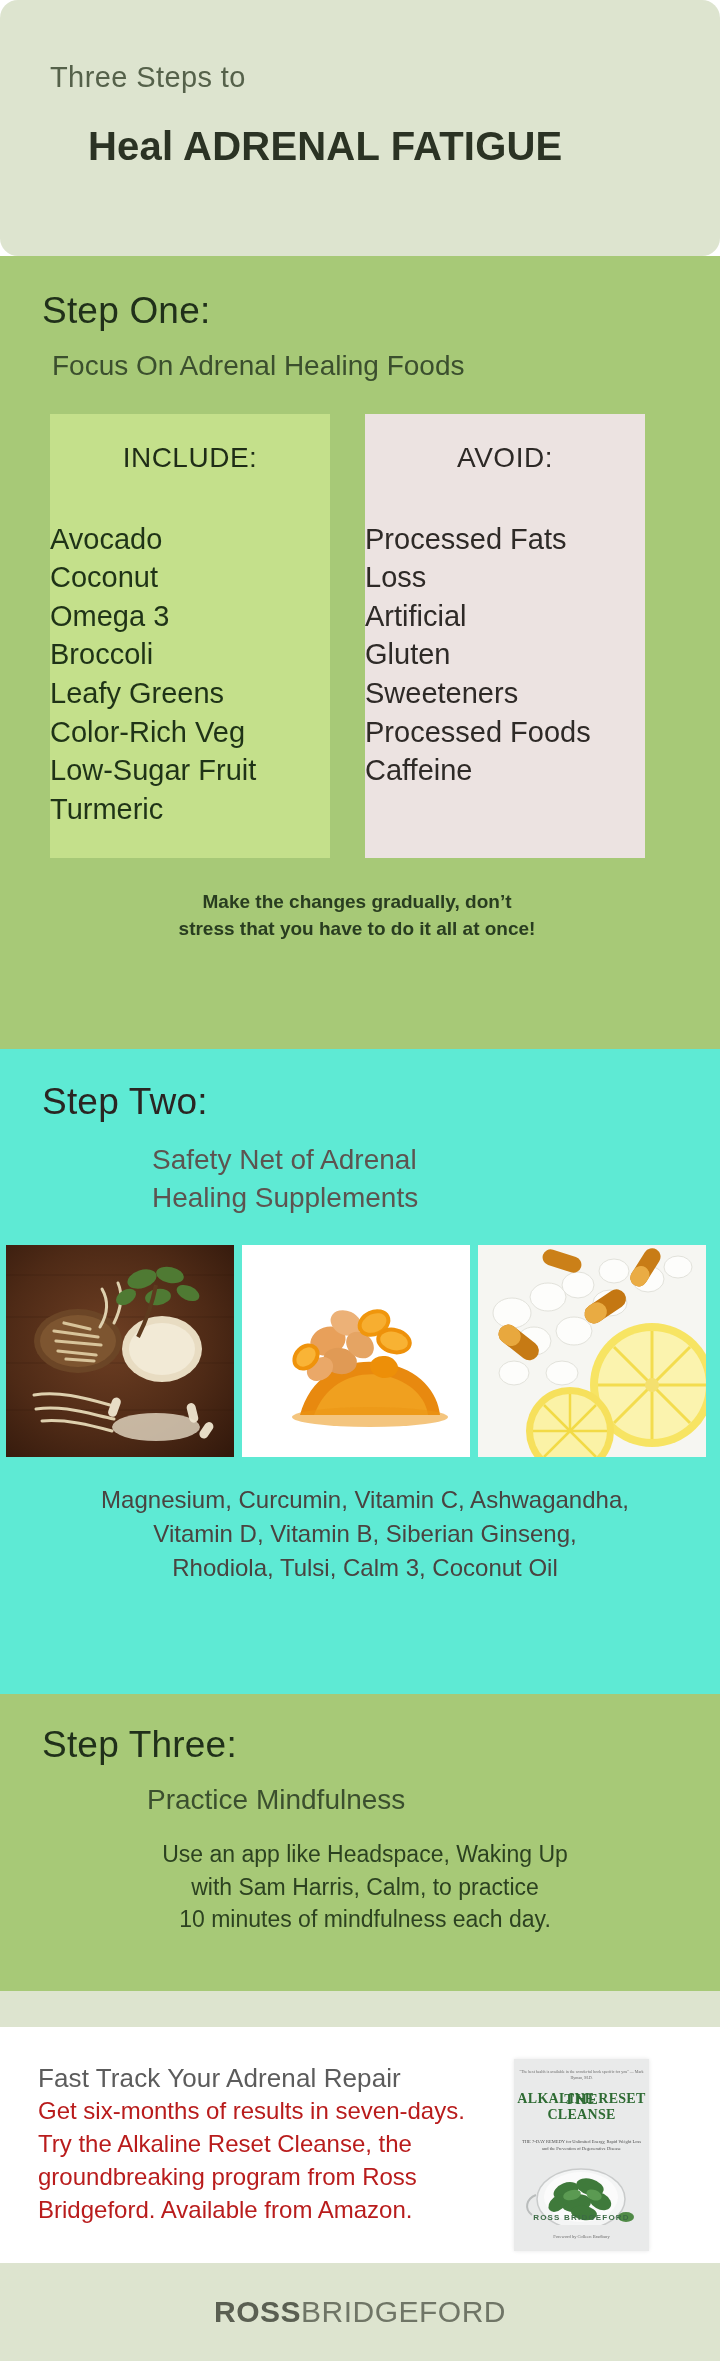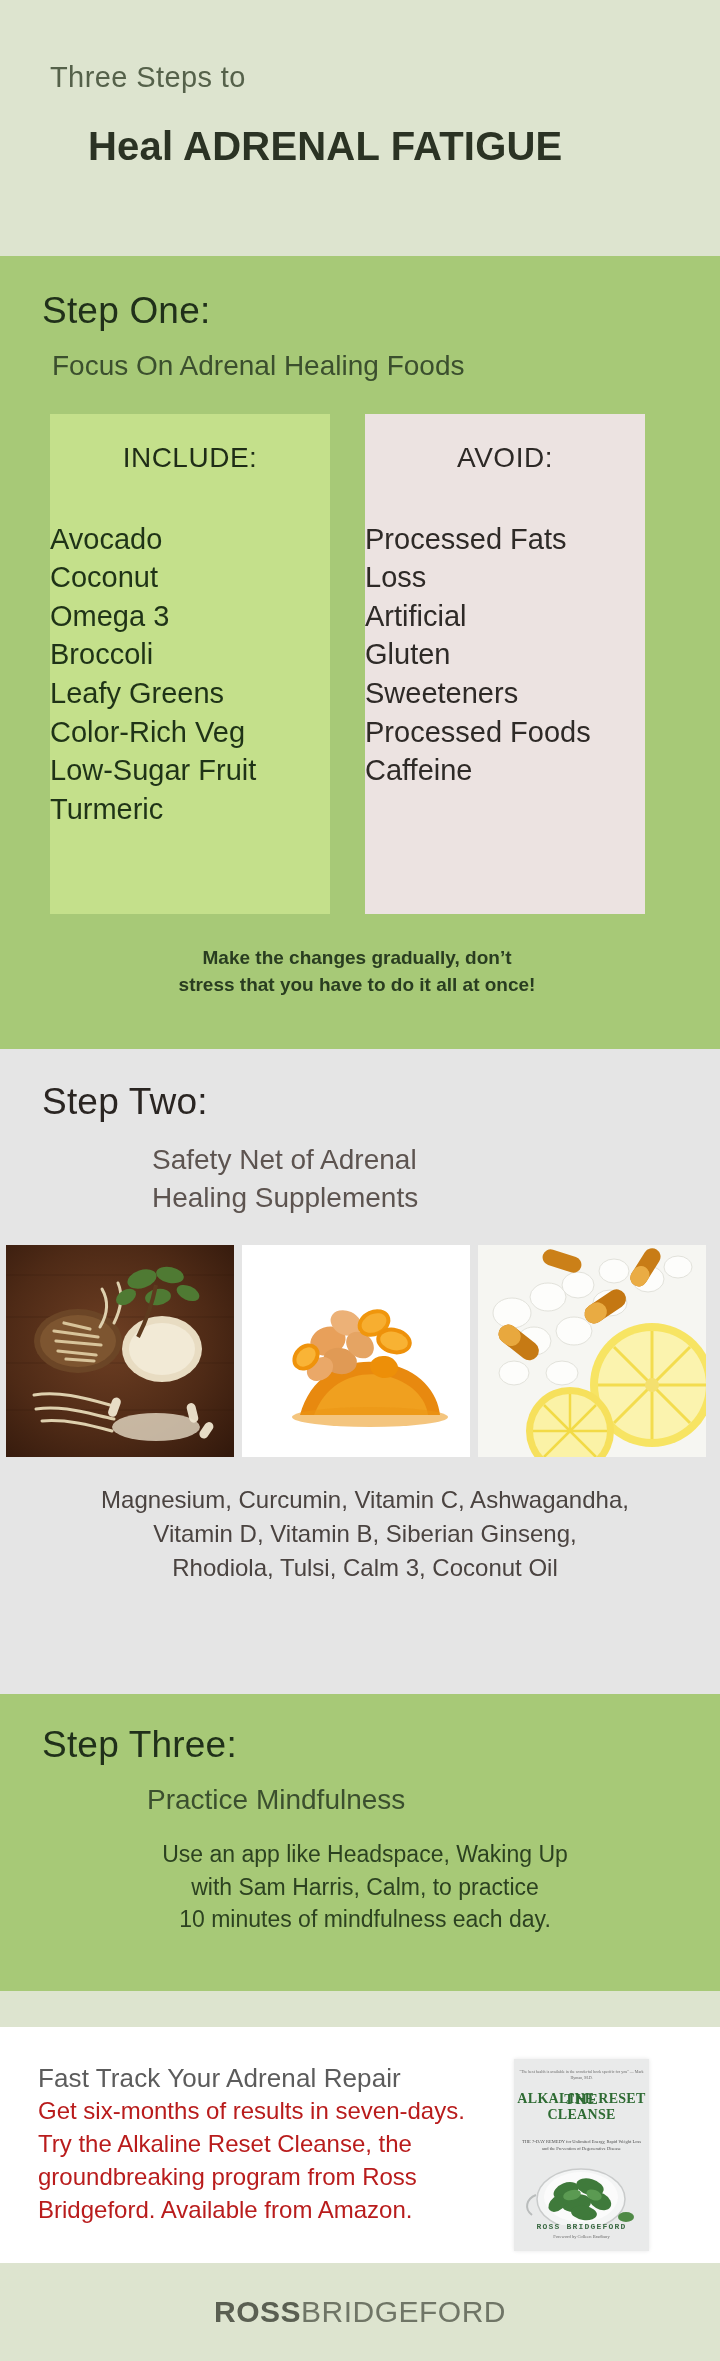--- a/index.html
+++ b/index.html
@@ -11,20 +11,21 @@
     overflow:hidden;
     -webkit-font-smoothing: antialiased;
   }
   .page { width:720px; height:2361px; position:relative; display:flex; flex-direction:column; }
 
   
   .header {
     background:#dde4cf;
     height:263px;
     padding:62px 0 0 50px;
+    border-radius:18px;
   }
   .header .eyebrow {
     font-size:29px;
     color:#55614a;
     font-weight:400;
     letter-spacing:0.4px;
     line-height:1.1;
   }
   .header .title {
     font-size:40px;
@@ -56,21 +57,21 @@
     margin-left:10px;
   }
   .boxes {
     display:flex;
     margin-top:32px;
     margin-left:8px;
     gap:35px;
   }
   .box {
     width:280px;
-    height:500px;
+    height:444px;
     padding-top:28px;
   }
   .box.include { background:#c4e08b; }
   .box.avoid { background:#ece3e1; }
   .box-title {
     text-align:center;
     font-size:28px;
     font-weight:400;
     letter-spacing:0.5px;
     color:#1f2d17;
@@ -93,21 +94,21 @@
     width:650px;
     text-align:center;
     font-size:19px;
     font-weight:700;
     color:#293d20;
     line-height:1.45;
   }
 
   
   .step-two {
-    background:#e5e5e5;
+    background:#5eead4;
     height:668px;
     padding:32px 4px 0 42px;
   }
   .step-two .step-heading { color:#2a2522; }
   .step-two .step-sub {
     color:#5d5450;
     margin-left:110px;
     line-height:1.35;
   }
   .photo-row {
@@ -201,23 +202,23 @@
     text-align:center; font-size:14px; line-height:1.15;
     color:#2e6b33; font-family:"Liberation Serif", serif; font-weight:700;
     letter-spacing:0.3px;
   }
   .book-sub {
     position:absolute; top:80px; left:6px; right:6px;
     text-align:center; font-size:4.5px; color:#4e4e4e;
     font-family:"Liberation Serif", serif; line-height:1.5;
   }
   .book-author {
-    position:absolute; bottom:20px; left:0; right:0;
+    position:absolute; bottom:29px; left:0; right:0;
     text-align:center; font-size:8px; letter-spacing:1.2px;
-    color:#3d6b45; font-family:Liberation Mono, monospace; font-weight:700;
+    color:#3d6b45; font-family:Liberation Sans, sans-serif; font-weight:700;
   }
   .book-fore {
     position:absolute; bottom:12px; left:0; right:0;
     text-align:center; font-size:4.5px; color:#6b6b6b;
     font-family:"Liberation Serif", serif;
   }
   .book-art { position:absolute; top:92px; left:0; right:0; height:74px; }
   .book-art svg { width:100%; height:100%; display:block; }
 
   

